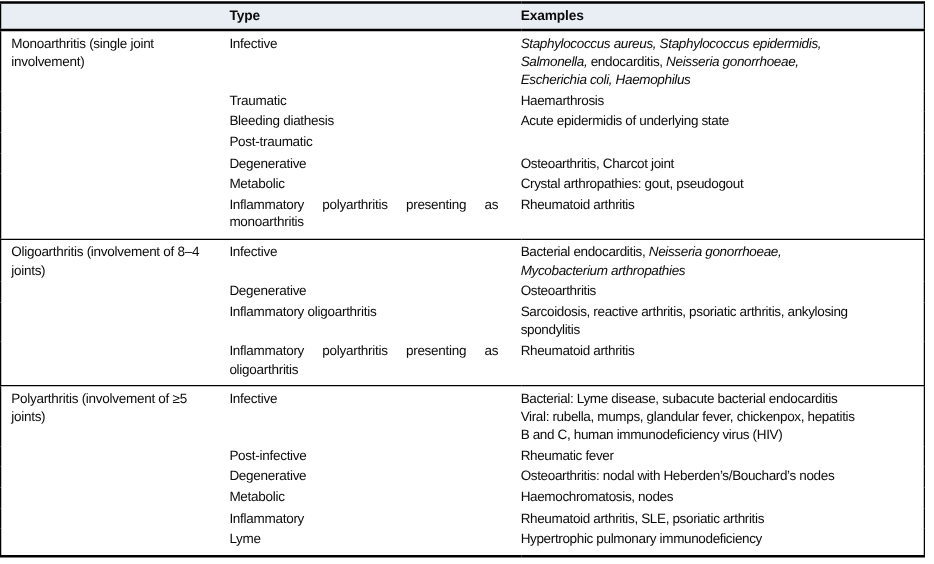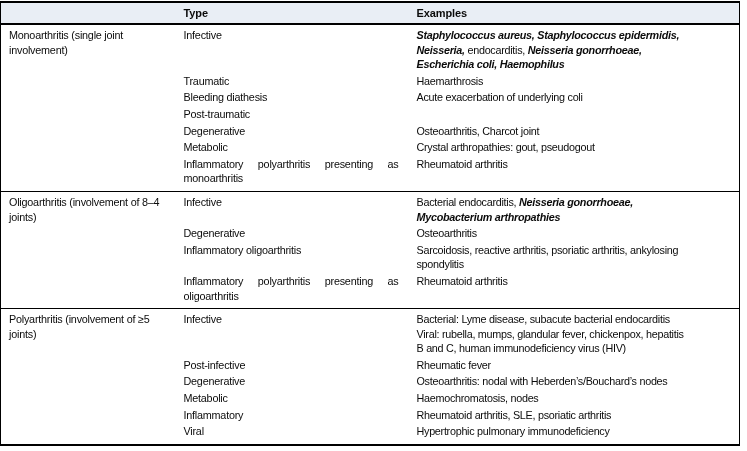--- a/index.html
+++ b/index.html
@@ -44,21 +44,21 @@
     line-height: 14.6px;
     letter-spacing: -0.22px;
     padding: 1px 0;
   }
   td.cat { padding-left: 8px; padding-right: 16px; }
   td.typ { padding-right: 18px; text-align: justify; }
   td.exm { padding-right: 6px; letter-spacing: -0.28px; }
   tr.row-first td { padding-top: 3px; }
   tr.row-last td { padding-bottom: 5px; }
   .example-line { display: block; }
-  i { font-style: italic; font-weight: bold; }
+  i { font-style: italic; }
 </style>
 </head>
 <body>
 
 <table class="ref-table">
   <colgroup>
     <col class="c1">
     <col class="c2">
     <col class="c3">
   </colgroup>
@@ -69,34 +69,34 @@
       <th>Examples</th>
     </tr>
   </thead>
 
 <tbody class="section">
       <tr class="row-first">
         <td class="cat" rowspan="7">Monoarthritis (single joint involvement)</td>
         <td class="typ">Infective</td>
         <td class="exm">
           <span class="example-line"><i>Staphylococcus aureus, Staphylococcus epidermidis,</i></span>
-          <span class="example-line"><i>Neisseria,</i><span> endocarditis, </span><i>Neisseria gonorrhoeae,</i></span>
+          <span class="example-line"><i>Salmonella,</i><span> endocarditis, </span><i>Neisseria gonorrhoeae,</i></span>
           <span class="example-line"><i>Escherichia coli, Haemophilus</i></span>
         </td>
       </tr>
       <tr>
         <td class="typ">Traumatic</td>
         <td class="exm">
           <span class="example-line"><span>Haemarthrosis</span></span>
         </td>
       </tr>
       <tr>
         <td class="typ">Bleeding diathesis</td>
         <td class="exm">
-          <span class="example-line"><span>Acute exacerbation of underlying coli</span></span>
+          <span class="example-line"><span>Acute epidermidis of underlying state</span></span>
         </td>
       </tr>
       <tr>
         <td class="typ">Post-traumatic</td>
         <td class="exm"></td>
       </tr>
       <tr>
         <td class="typ">Degenerative</td>
         <td class="exm">
           <span class="example-line"><span>Osteoarthritis, Charcot joint</span></span>
@@ -172,19 +172,19 @@
           <span class="example-line"><span>Haemochromatosis, nodes</span></span>
         </td>
       </tr>
       <tr>
         <td class="typ">Inflammatory</td>
         <td class="exm">
           <span class="example-line"><span>Rheumatoid arthritis, SLE, psoriatic arthritis</span></span>
         </td>
       </tr>
       <tr class="row-last">
-        <td class="typ">Viral</td>
+        <td class="typ">Lyme</td>
         <td class="exm">
           <span class="example-line"><span>Hypertrophic pulmonary immunodeficiency</span></span>
         </td>
       </tr>
     </tbody>
   </table>
 
 </body></html>

